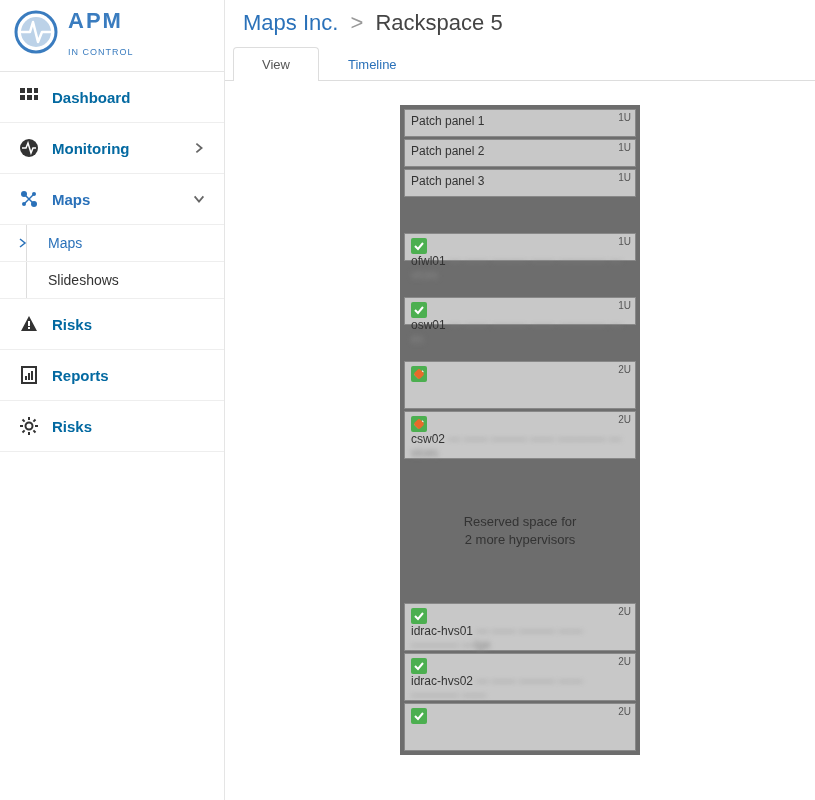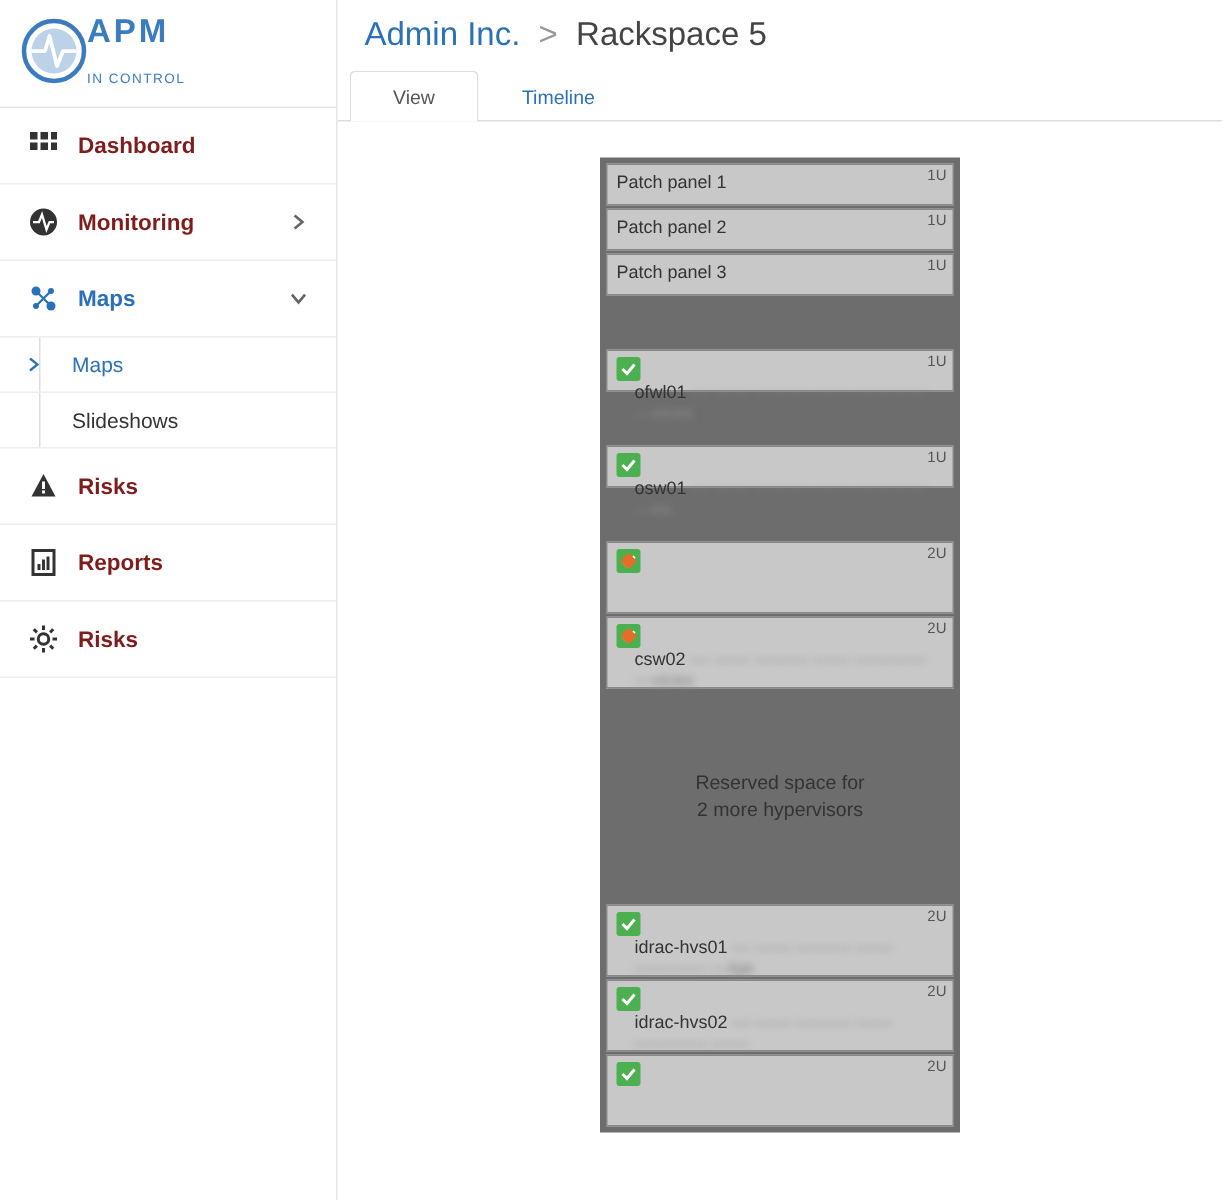--- a/index.html
+++ b/index.html
@@ -1,28 +1,28 @@
 <!DOCTYPE html>
 <html><head>
 <meta charset="utf-8">
 <style>
   * { box-sizing: border-box; margin: 0; padding: 0; }
   body { font-family: "Helvetica Neue", Arial, sans-serif; font-size: 14px; color: #333; background: #fff; width: 815px; height: 800px; overflow: hidden; }
   .app { display: flex; height: 100%; }
 
   
   .sidebar { width: 225px; border-right: 1px solid #e5e5e5; background: #fff; }
-  .logo-area { padding: 10px 14px 14px; display: flex; align-items: center; border-bottom: 1px solid #e5e5e5; }
+  .logo-area { padding: 10px 14px 14px; display: flex; align-items: flex-start; gap: 10px; border-bottom: 1px solid #e5e5e5; }
   .logo-svg { width: 44px; height: 44px; flex: none; }
   .logo-text { display: flex; flex-direction: column; line-height: 1; }
   .logo-title { font-weight: 700; font-size: 22px; color: #3a7cbf; letter-spacing: 2px; }
   .logo-sub { font-size: 9px; color: #3a7cbf; letter-spacing: 1px; margin-top: 16px; }
 
   .nav { list-style: none; }
-  .nav-item { display: flex; align-items: center; padding: 14px 18px; border-bottom: 1px solid #eee; cursor: pointer; font-weight: 600; font-size: 15px; color: #7f1d1d; position: relative; }
+  .nav-item { display: flex; align-items: center; padding: 14px 18px; border-bottom: 1px solid #eee; cursor: pointer; font-weight: 600; font-size: 15px; color: #0369a1; position: relative; }
   .nav-item .icon { width: 22px; height: 22px; margin-right: 12px; display: inline-flex; align-items: center; justify-content: center; }
   .nav-item .chev { margin-left: auto; width: 14px; height: 14px; color: #666; }
   .nav-item.active { color: #2a71b9; }
 
   .subnav { list-style: none; }
   .subnav-item { padding: 10px 10px 10px 48px; font-size: 14px; color: #333; border-bottom: 1px solid #eee; cursor: pointer; position: relative; }
   .subnav-item.active { color: #2a71b9; }
   .subnav-item::before { content: ""; position: absolute; left: 26px; top: 0; bottom: 0; width: 1px; background: #ddd; }
   .subnav-item.active .sub-arrow { color: #2a71b9; }
   .sub-arrow { position: absolute; left: 18px; top: 50%; transform: translateY(-50%); width: 10px; height: 10px; }
@@ -45,21 +45,21 @@
   .unit { background: #c8c8c8; border: 1px solid #888; position: relative; padding: 4px 6px; font-size: 12px; color: #333; }
   .unit.u1 { height: 28px; }
   .unit.u2 { height: 48px; }
   .unit-label { position: absolute; top: 2px; right: 4px; font-size: 10px; color: #555; }
   .gap { background: transparent; border: none; height: 32px; }
   .gap-text { background: transparent; border: none; height: 140px; display: flex; align-items: center; justify-content: center; color: #333; font-size: 13px; text-align: center; line-height: 1.4; }
   .status-icon { display: inline-flex; align-items: center; justify-content: center; width: 16px; height: 16px; background: #4caf50; border-radius: 2px; margin-right: 4px; vertical-align: middle; }
   .status-icon svg { width: 10px; height: 10px; }
   .status-icon.warn::after { content: ""; position: absolute; width: 8px; height: 8px; background: #e86b2a; border-radius: 2px; transform: rotate(45deg); }
   .status-icon { position: relative; }
-  .dev-text { display: inline-block; vertical-align: middle; margin-left: 12px; }
+  .dev-text { display: inline-block; vertical-align: middle; }
   .blur { filter: blur(2.5px); color: #888; }
 </style>
 </head>
 <body>
 
 <div class="app">
   <aside class="sidebar">
     <div class="logo-area">
       <svg class="logo-svg" viewBox="0 0 44 44">
         <circle cx="22" cy="22" r="20" fill="none" stroke="#3a7cbf" stroke-width="3"></circle>
@@ -155,21 +155,21 @@
               <path d="M10 1 L10 4 M10 16 L10 19 M1 10 L4 10 M16 10 L19 10 M3.5 3.5 L5.6 5.6 M14.4 14.4 L16.5 16.5 M16.5 3.5 L14.4 5.6 M5.6 14.4 L3.5 16.5" stroke="#333" stroke-width="2"></path>
             </svg>
         </span>
         <span>Risks</span>
       </li>
     </ul>
   </aside>
 
   <main class="main">
     <div class="breadcrumb">
-      <a href="#">Admin Inc.</a>
+      <a href="#">Maps Inc.</a>
       <span class="sep">&gt;</span>
       <span class="current">Rackspace 5</span>
     </div>
 
     <div class="tabs">
       <div class="tab active">View</div>
       <div class="tab">Timeline</div>
     </div>
 
     <div class="content">

